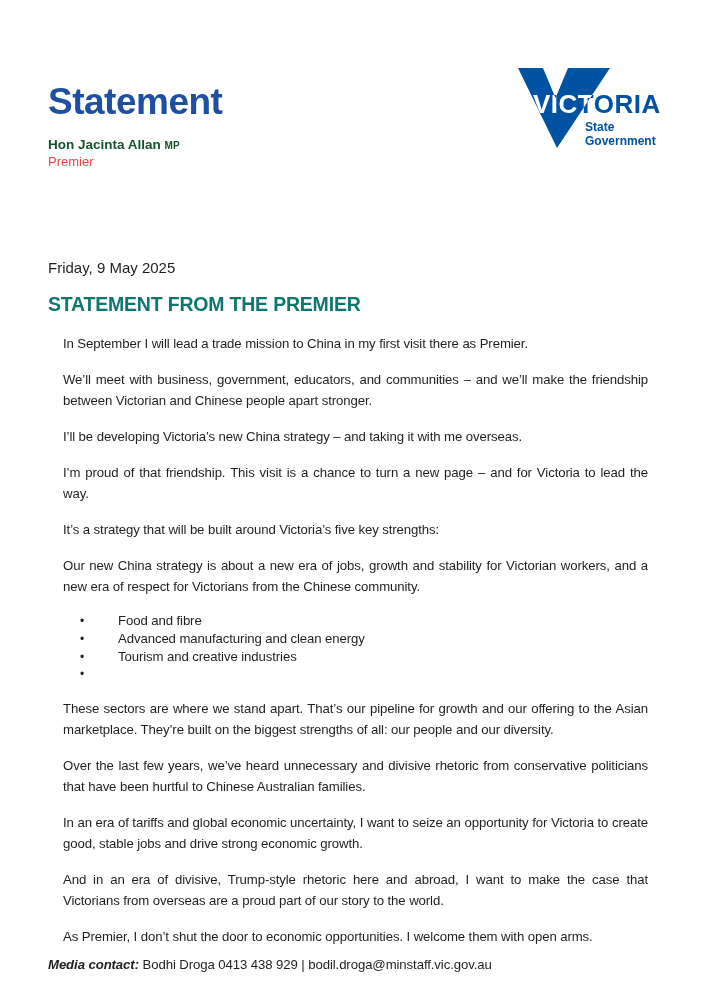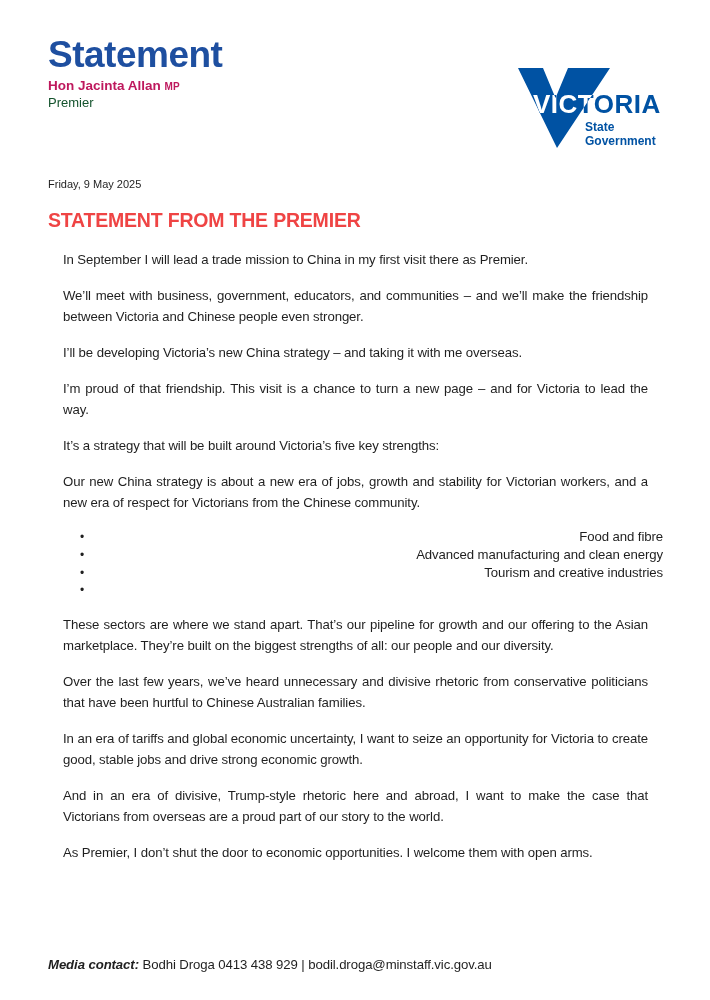--- a/index.html
+++ b/index.html
@@ -10,48 +10,48 @@
   .page {
     position: relative;
     width: 710px;
     height: 1000px;
     margin: 0 auto;
     background: #ffffff;
     font-family: "Liberation Sans", sans-serif;
     color: #1f1f1f;
     overflow: hidden;
     box-sizing: border-box;
-    padding: 36px 47px 0 48px;
+    padding: 83px 47px 0 48px;
   }
 
   
   .masthead { position: relative; height: 72px; }
   .masthead-title {
     margin: 0;
     font-size: 37px;
     line-height: 1.0;
     font-weight: bold;
     letter-spacing: -0.5px;
     color: #1e4fa0;
   }
   .officeholder {
-    margin-top: 5px;
+    margin-top: 17px;
     font-size: 13.5px;
     font-weight: bold;
-    color: #be185d;
+    color: #14532d;
     letter-spacing: 0;
   }
   .officeholder .suffix {
     font-size: 10px;
     font-weight: bold;
   }
   .role {
     margin-top: 2px;
     font-size: 13px;
-    color: #14532d;
+    color: #ef4444;
   }
 
   
   .vic-logo {
     position: absolute;
     top: 60px;
     left: 510px;
     width: 160px;
     height: 95px;
   }
@@ -62,31 +62,31 @@
     letter-spacing: 0.5px;
   }
   .logo-sub {
     font-family: "Liberation Sans", sans-serif;
     font-weight: bold;
     font-size: 12px;
   }
 
   
   .date-line {
-    margin-top: 67px;
-    font-size: 11px;
+    margin-top: 104px;
+    font-size: 15px;
     line-height: 18px;
   }
   .doc-heading {
     margin: 16px 0 0 0;
     font-size: 19.5px;
     line-height: 23px;
     font-weight: bold;
     letter-spacing: -0.2px;
-    color: #ef4444;
+    color: #0f766e;
   }
   .para {
     margin: 15px;
     margin-top: 15px;
     font-size: 13.2px;
     line-height: 21px;
     letter-spacing: -0.1px;
     text-align: justify;
   }
   .para:first-of-type { margin-top: 17px; }
@@ -99,21 +99,21 @@
     line-height: 17px;
     letter-spacing: -0.1px;
   }
   .bullet-dot {
     margin-left: 32px;
     width: 38px;
     flex: 0 0 38px;
     font-size: 12px;
   }
   .bullet-dot::before { content: "\2022"; }
-  .bullet-text { flex: 1; text-align: right; }
+  .bullet-text { flex: 1; }
 
   
   .footer {
     position: absolute;
     left: 48px;
     top: 956px;
     font-size: 13.2px;
     line-height: 18px;
     letter-spacing: -0.1px;
   }
@@ -143,21 +143,21 @@
     <text x="23" y="53" class="logo-word" fill="#0052a3">VICTORIA</text>
     <text x="23" y="53" class="logo-word" clip-path="url(#triclip)" fill="#ffffff">VICTORIA</text>
     <text x="75" y="71" class="logo-sub" fill="#0052a3">State</text>
     <text x="75" y="85" class="logo-sub" fill="#0052a3">Government</text>
   </svg>
 
   <div class="date-line">Friday, 9 May 2025</div>
   <h2 class="doc-heading">STATEMENT FROM THE PREMIER</h2>
 
   <p class="para">In September I will lead a trade mission to China in my first visit there as Premier.</p>
-  <p class="para">We’ll meet with business, government, educators, and communities – and we’ll make the friendship between Victoria and Chinese people even stronger.</p>
+  <p class="para">We’ll meet with business, government, educators, and communities – and we’ll make the friendship between Victorian and Chinese people apart stronger.</p>
   <p class="para">I’ll be developing Victoria’s new China strategy – and taking it with me overseas.</p>
   <p class="para">I’m proud of that friendship. This visit is a chance to turn a new page – and for Victoria to lead the way.</p>
   <p class="para">It’s a strategy that will be built around Victoria’s five key strengths:</p>
   <p class="para">Our new China strategy is about a new era of jobs, growth and stability for Victorian workers, and a new era of respect for Victorians from the Chinese community.</p>
 
   <div class="bullet-list">
     <div class="bullet-row">
       <span class="bullet-dot"></span>
       <span class="bullet-text">Food and fibre</span>
     </div>

